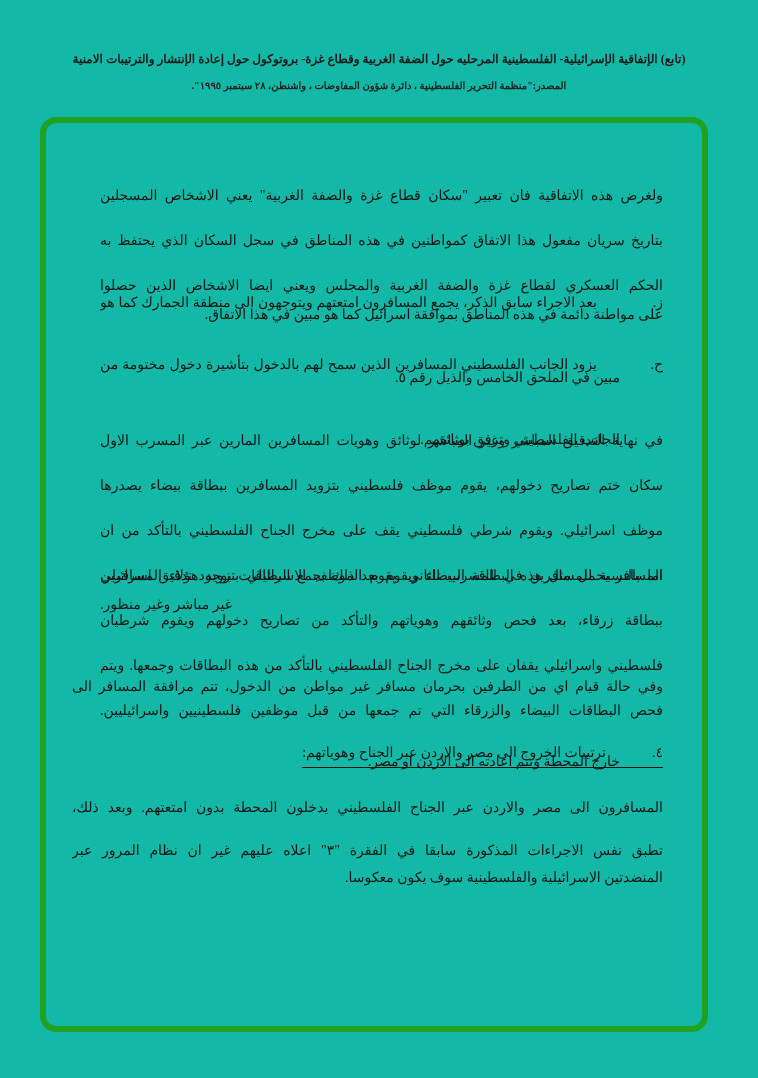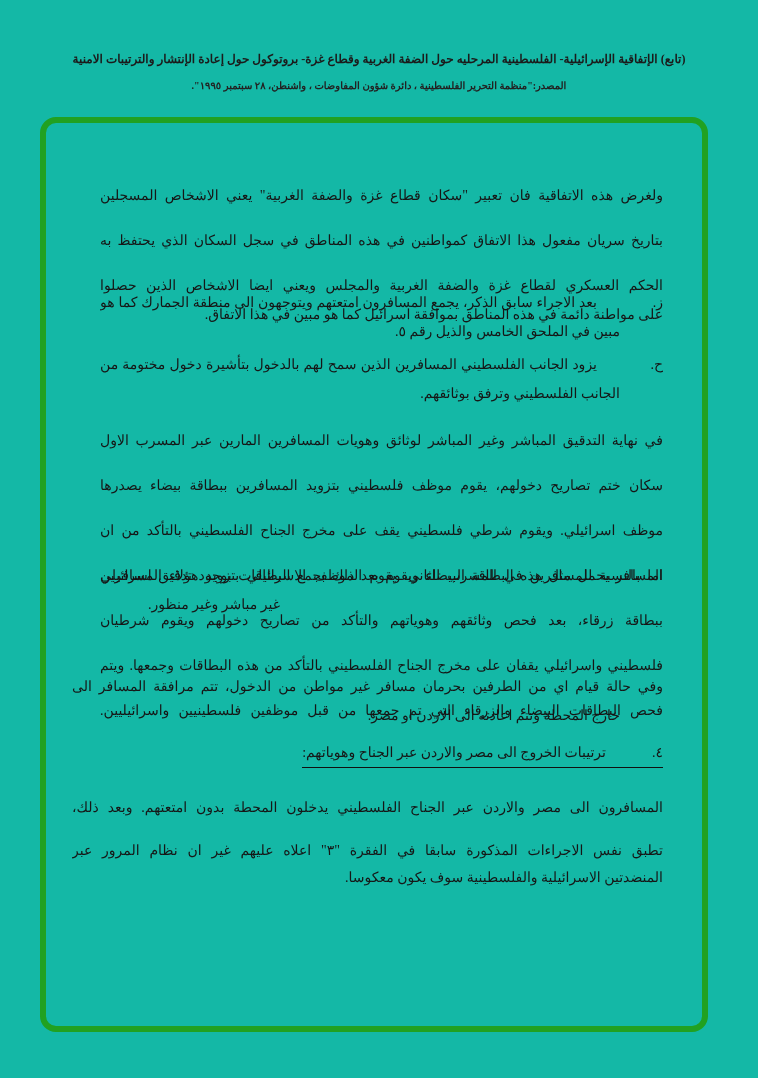--- a/index.html
+++ b/index.html
@@ -38,22 +38,22 @@
     direction:rtl;
     font-size:14px;letter-spacing:-0.2px;
     color:#161616;
   }
   .block{position:absolute;right:0;width:591px;}
   .block.indent{width:563px;}           
   .line{height:29px;line-height:29px;overflow:hidden;}
   .p5 .line{height:27px;line-height:27px;}
   .j{text-align:justify;text-align-last:justify;margin-top:16px;}
   .r{text-align:right;}
-  .l{text-align:left;margin-left:48px;}
-  .ind{padding-right:43px;}
+  .l{text-align:left;}
+  .ind{padding-right:43px;margin-top:46px;}
   
   .li-first{position:relative;}
   .li-first .marker{
     position:absolute;right:0;top:0;height:29px;line-height:29px;
   }
   .li-first .li-text{
     display:block;margin-right:66px;
     text-align:justify;text-align-last:justify;
     height:29px;line-height:29px;overflow:hidden;
   }

